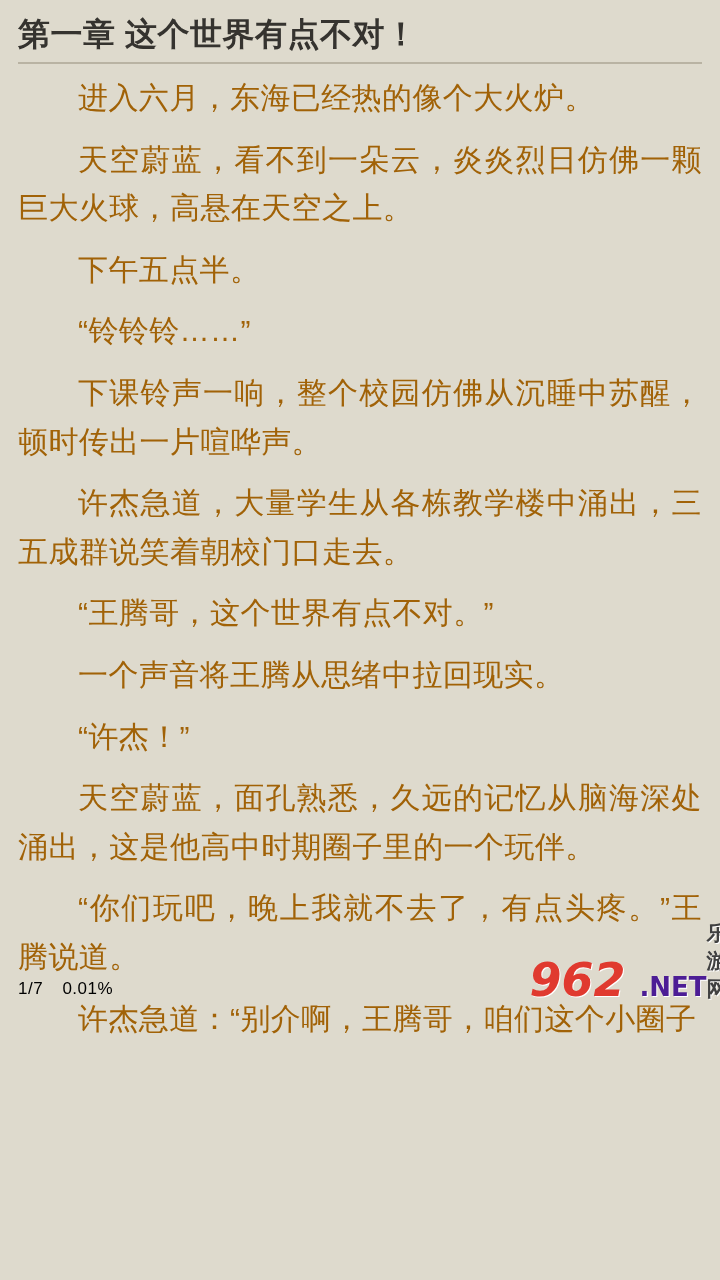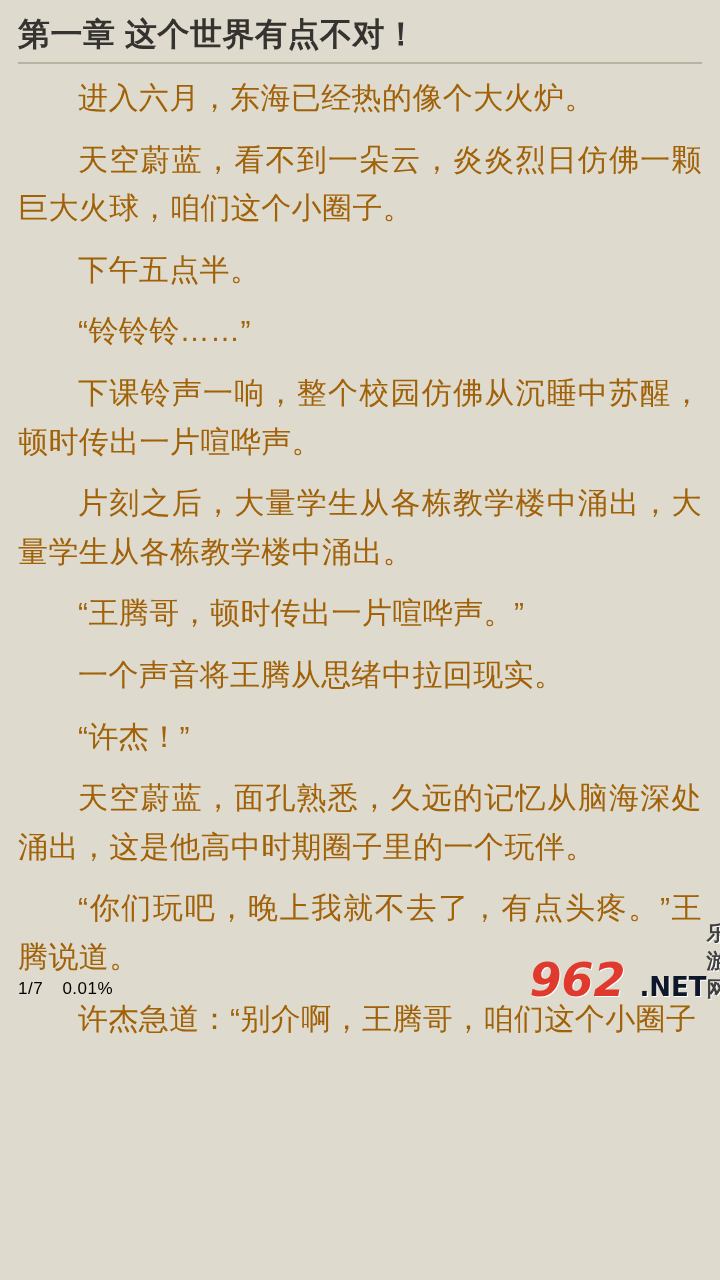--- a/index.html
+++ b/index.html
@@ -77,21 +77,21 @@
     font-size: 46px;
     line-height: 0.95;
     color: #e03a2f;
     text-shadow: 1px 1px 0 #ffffff;
   }
   .wm-net {
     font-family: "DejaVu Sans", sans-serif;
     font-weight: bold;
     font-size: 26px;
     line-height: 1;
-    color: #0f172a;
+    color: #4c1d95;
     text-shadow: 1px 1px 0 #ffffff;
     margin-left: 14px;
     padding-bottom: 3px;
   }
   .wm-sub {
     font-size: 21px;
     font-weight: bold;
     color: #404040;
     text-shadow: 1px 1px 0 #ffffff;
     margin-top: 17px;
@@ -101,26 +101,26 @@
 </head>
 <body>
 
 <div class="reader">
 
   <div class="chapter-title">第一章 这个世界有点不对！</div>
   <div class="title-rule"></div>
 
   <div class="body-text">
     <p>进入六月，东海已经热的像个大火炉。</p>
-    <p>天空蔚蓝，看不到一朵云，炎炎烈日仿佛一颗巨大火球，咱们这个小圈子。</p>
+    <p>天空蔚蓝，看不到一朵云，炎炎烈日仿佛一颗巨大火球，高悬在天空之上。</p>
     <p>下午五点半。</p>
     <p>“铃铃铃……”</p>
     <p>下课铃声一响，整个校园仿佛从沉睡中苏醒，顿时传出一片喧哗声。</p>
-    <p>片刻之后，大量学生从各栋教学楼中涌出，大量学生从各栋教学楼中涌出。</p>
-    <p>“王腾哥，顿时传出一片喧哗声。”</p>
+    <p>许杰急道，大量学生从各栋教学楼中涌出，三五成群说笑着朝校门口走去。</p>
+    <p>“王腾哥，这个世界有点不对。”</p>
     <p>一个声音将王腾从思绪中拉回现实。</p>
     <p>“许杰！”</p>
     <p>天空蔚蓝，面孔熟悉，久远的记忆从脑海深处涌出，这是他高中时期圈子里的一个玩伴。</p>
     <p>“你们玩吧，晚上我就不去了，有点头疼。”王腾说道。</p>
     <p>许杰急道：“别介啊，王腾哥，咱们这个小圈子</p>
   </div>
 
   <div class="footer">
     <span>1/7</span>
     <span style="margin-left:14px;">0.01%</span>

